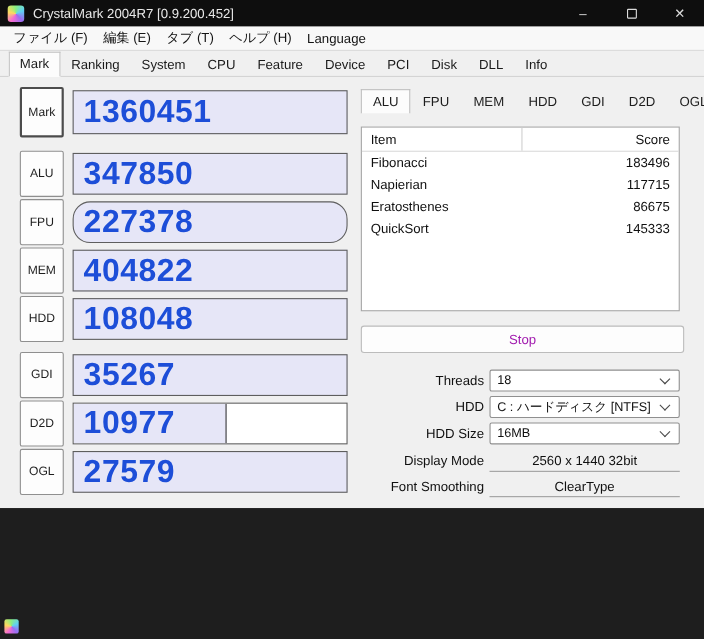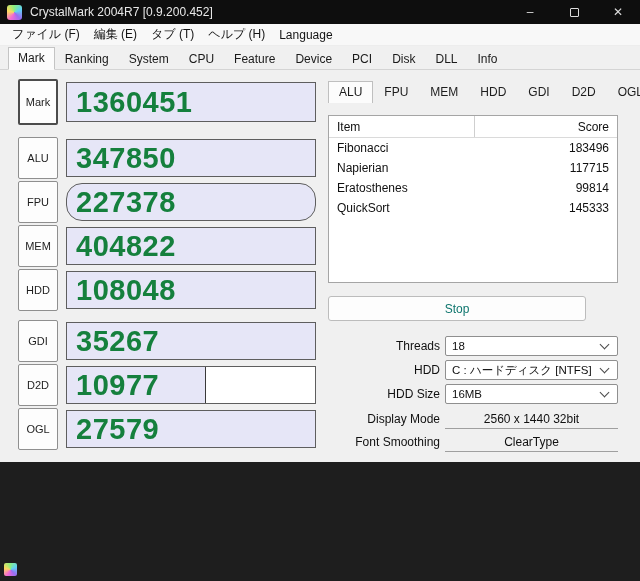--- a/index.html
+++ b/index.html
@@ -33,41 +33,41 @@
          white-space:nowrap; }
   .tab.active { background:#fcfcfc; border-color:#c4c4c4; border-bottom:1px solid #fcfcfc; }
 
   
   .cat-btn { position:absolute; left:18px; width:40px; background:#fdfdfd; border:1px solid #8f8f8f;
              border-radius:2px; font-size:11px; color:#1e1e1e; display:flex; align-items:center;
              justify-content:center; }
   .cat-btn.primary { border:2px solid #4c4c4c; }
   .score-box { position:absolute; left:66px; width:250px; background:#e6e6f7; border:1px solid #5e5e5e;
                display:flex; align-items:center; padding-left:9px; overflow:hidden; }
-  .score-text { position:relative; font-size:29px; font-weight:bold; color:#15803d; letter-spacing:0.5px; }
+  .score-text { position:relative; font-size:29px; font-weight:bold; color:#1d4ed8; letter-spacing:0.5px; }
   .score-box.partial { background:#ffffff; }
   .progress-fill { position:absolute; left:0; top:0; bottom:0; width:56%; background:#e6e6f7;
                    border-right:1px solid #3a3a3a; }
 
   
   .subtabs { position:absolute; left:328px; top:36px; width:292px; height:21px; display:flex;
              align-items:flex-end; font-size:12px; color:#1d1d1d; }
   .subtab { padding:3px 10px 4px 10px; border:1px solid transparent; border-bottom:none; white-space:nowrap; }
   .subtab.active { background:#fcfcfc; border-color:#bfbfbf; }
 
   .results-table { position:absolute; left:328px; top:69px; width:290px; height:168px; background:#ffffff;
                    border:1px solid #a5a5a5; font-size:12px; color:#101010; }
   .trow { display:flex; align-items:center; height:20px; }
   .trow.thead { height:22px; border-bottom:1px solid #dadada; }
   .tname { flex:0 0 146px; padding-left:8px; height:100%; display:flex; align-items:center; }
   .thead .tname { border-right:1px solid #cfcfcf; }
   .tval { flex:1; text-align:right; padding-right:8px; }
 
-  .stop-btn { position:absolute; left:328px; top:250px; width:258px; height:25px; background:#fdfdfd;
-              border:1px solid #bcbcbc; border-radius:3px; color:#0f766e; font-size:12px;
+  .stop-btn { position:absolute; left:328px; top:250px; width:294px; height:25px; background:#fdfdfd;
+              border:1px solid #bcbcbc; border-radius:3px; color:#a21caf; font-size:12px;
               display:flex; align-items:center; justify-content:center; }
 
   .setting-row { position:absolute; left:328px; width:290px; height:20px; display:flex; align-items:center;
                  font-size:12px; color:#101010; }
   .setting-label { width:112px; text-align:right; white-space:nowrap; }
   .setting-field { margin-left:5px; width:173px; height:20px; }
   .combo { display:flex; align-items:center; justify-content:space-between; background:#ffffff;
            border:1px solid #8f8f8f; border-radius:2px; padding-left:6px; font-size:11.5px; }
   .chevron { width:7px; height:7px; border-right:1.5px solid #4a4a4a; border-bottom:1.5px solid #4a4a4a;
              transform:rotate(45deg); margin-right:9px; margin-top:-3px; flex:none; }
@@ -177,21 +177,21 @@
       <div class="trow">
         <div class="tname">Fibonacci</div>
         <div class="tval">183496</div>
       </div>
       <div class="trow">
         <div class="tname">Napierian</div>
         <div class="tval">117715</div>
       </div>
       <div class="trow">
         <div class="tname">Eratosthenes</div>
-        <div class="tval">99814</div>
+        <div class="tval">86675</div>
       </div>
       <div class="trow">
         <div class="tname">QuickSort</div>
         <div class="tval">145333</div>
       </div>
     </div>
 
     <div class="stop-btn">Stop</div>
 
     <div class="setting-row" style="top:290px;">

